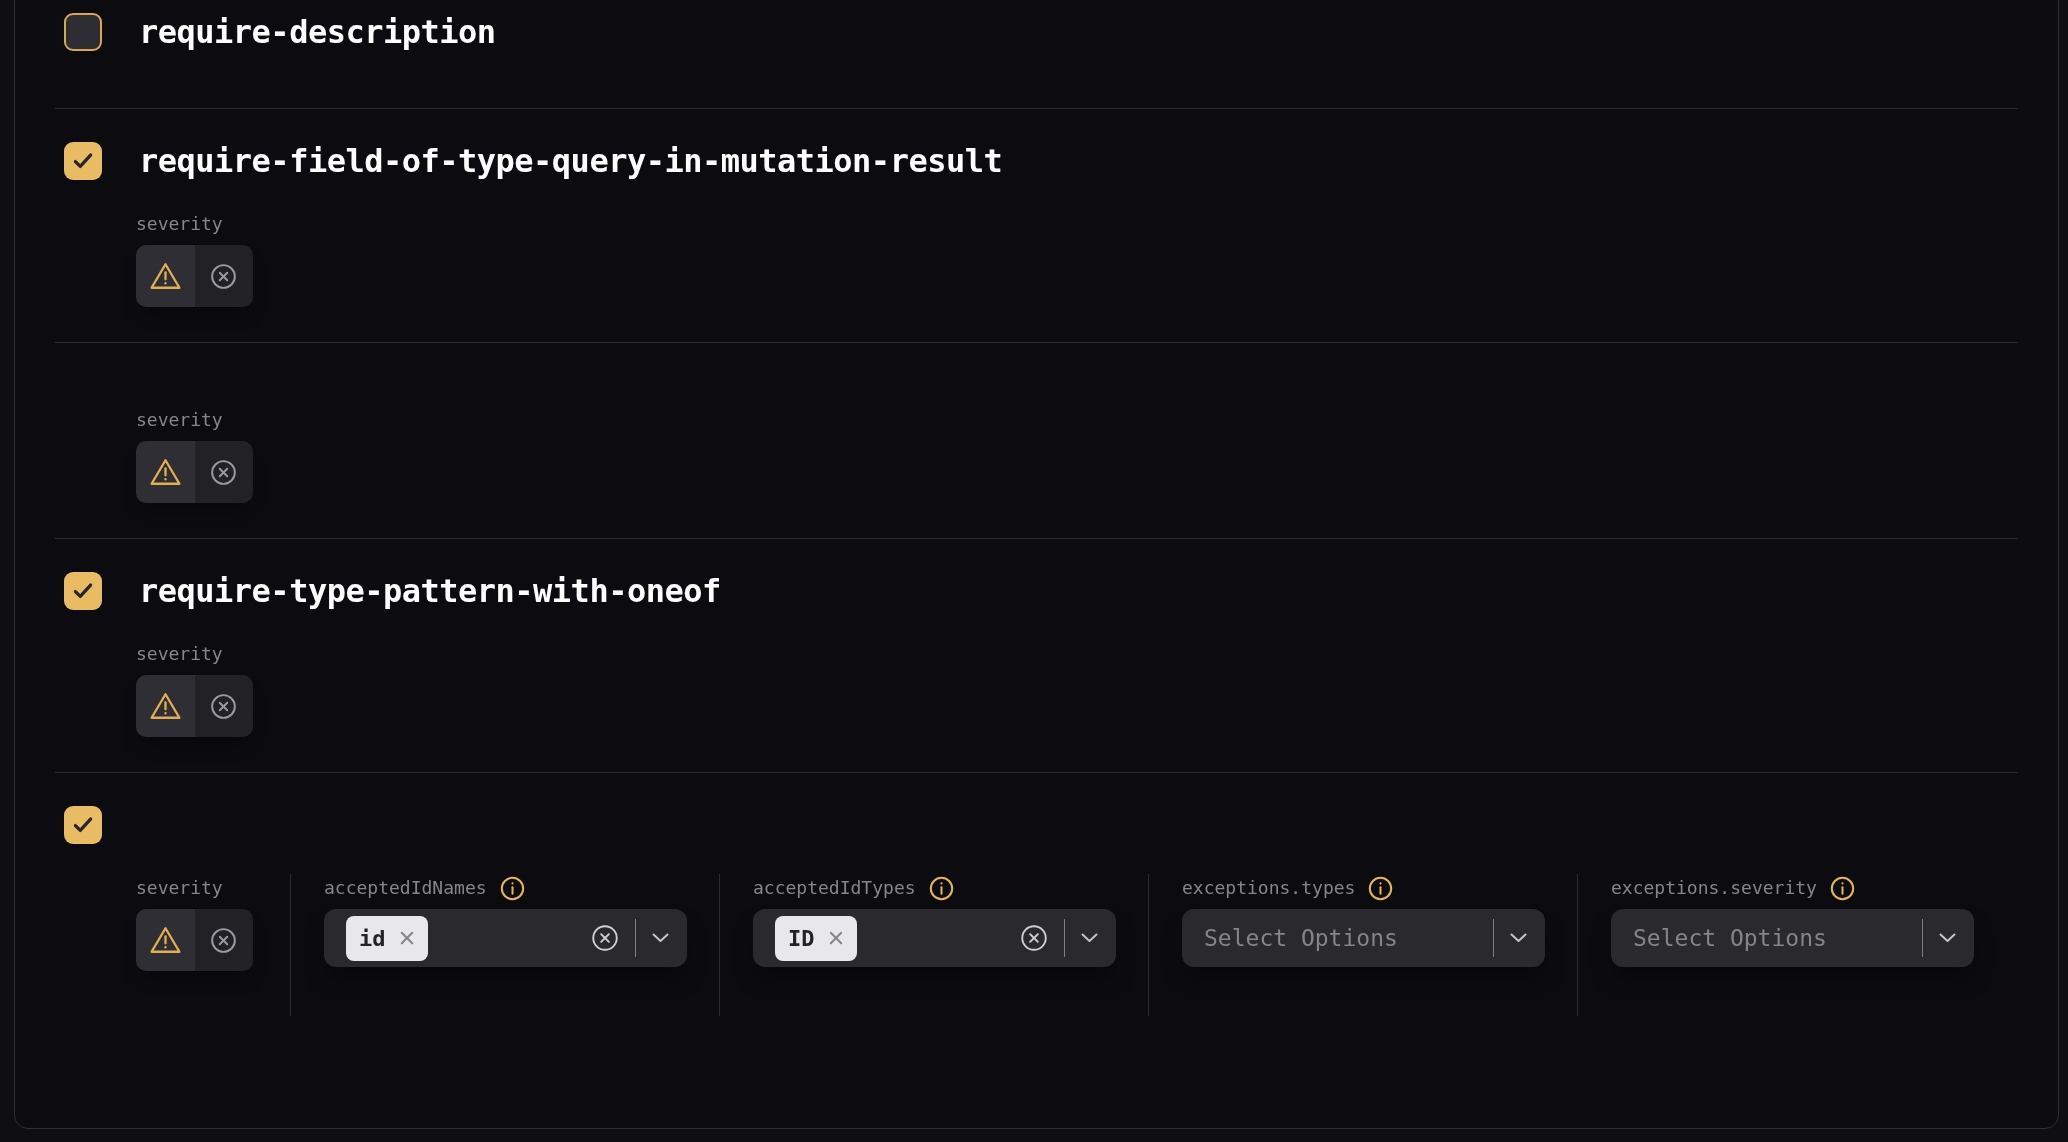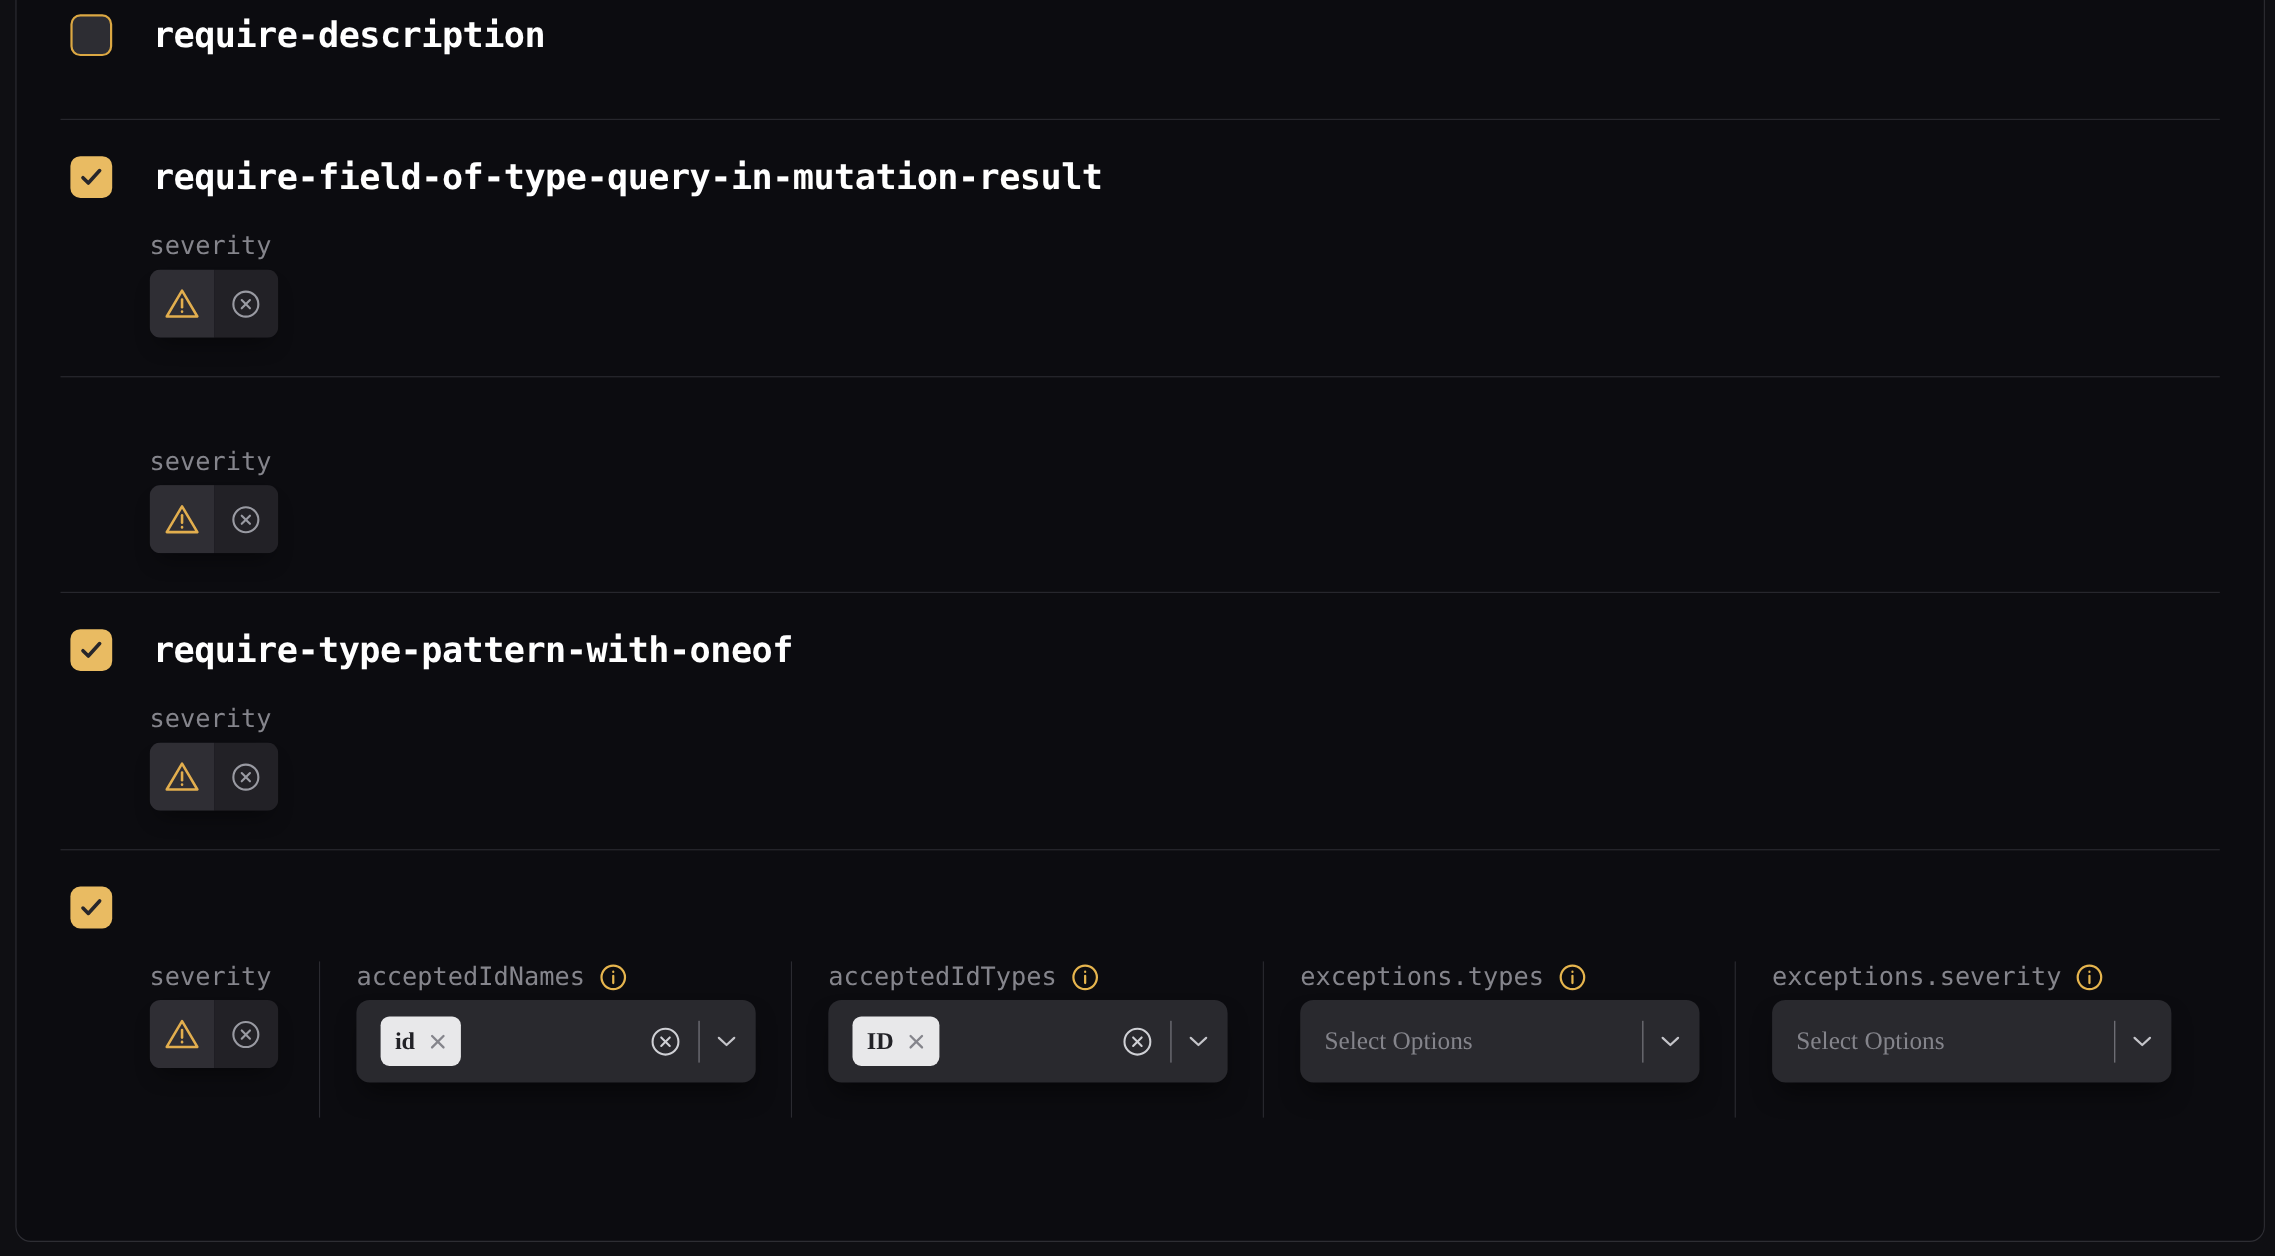--- a/index.html
+++ b/index.html
@@ -34,39 +34,38 @@
   .rule-title{
     color:#ffffff;font-size:32px;font-weight:bold;line-height:38px;
     letter-spacing:-0.5px;white-space:nowrap;
   }
 
   .rule-config{display:flex;align-items:flex-start;margin-left:81px;margin-top:31px;}
   .config-group{display:flex;flex-direction:column;flex:none;}
   .config-group.severity{width:117px;}
   .config-group.option{width:363px;}
   .config-label-row{display:flex;align-items:center;gap:12px;height:26px;}
-  .config-label{color:#85858c;font-size:23px;line-height:26px;white-space:nowrap;}
+  .config-label{color:#85858c;font-size:18px;line-height:26px;white-space:nowrap;}
   .info-icon{display:flex;align-items:center;cursor:pointer;}
 
   .severity-toggle{
     display:flex;width:117px;height:62px;border-radius:10px;overflow:hidden;
     margin-top:8px;box-shadow:0 12px 20px -8px rgba(0,0,0,.45);
   }
   .seg{flex:1;display:flex;align-items:center;justify-content:center;border:none;padding:0;cursor:pointer;}
   .seg.warn{background:#2f2e34;}
   .seg.err{background:#222126;}
 
   .multiselect{
     display:flex;align-items:center;
-    height:75px;box-sizing:border-box;border-radius:12px;
+    height:58px;box-sizing:border-box;border-radius:12px;
     background:#29292e;
     padding:0 17px 0 22px;margin-top:8px;
     box-shadow:0 14px 22px -6px rgba(0,0,0,.5);
     cursor:pointer;
-    font-family:Liberation Serif, serif;
   }
   .chip{
     display:flex;align-items:center;gap:13px;
     background:#e8e8ea;border-radius:8px;height:45px;padding:0 13px;
     color:#222227;font-size:22px;font-weight:bold;flex:none;
   }
   .chip-x{display:flex;align-items:center;cursor:pointer;}
   .ms-placeholder{color:#84848b;font-size:23px;white-space:nowrap;}
   .ms-spacer{flex:1;}
   .clear-btn{display:flex;align-items:center;background:none;border:none;padding:0;cursor:pointer;}

